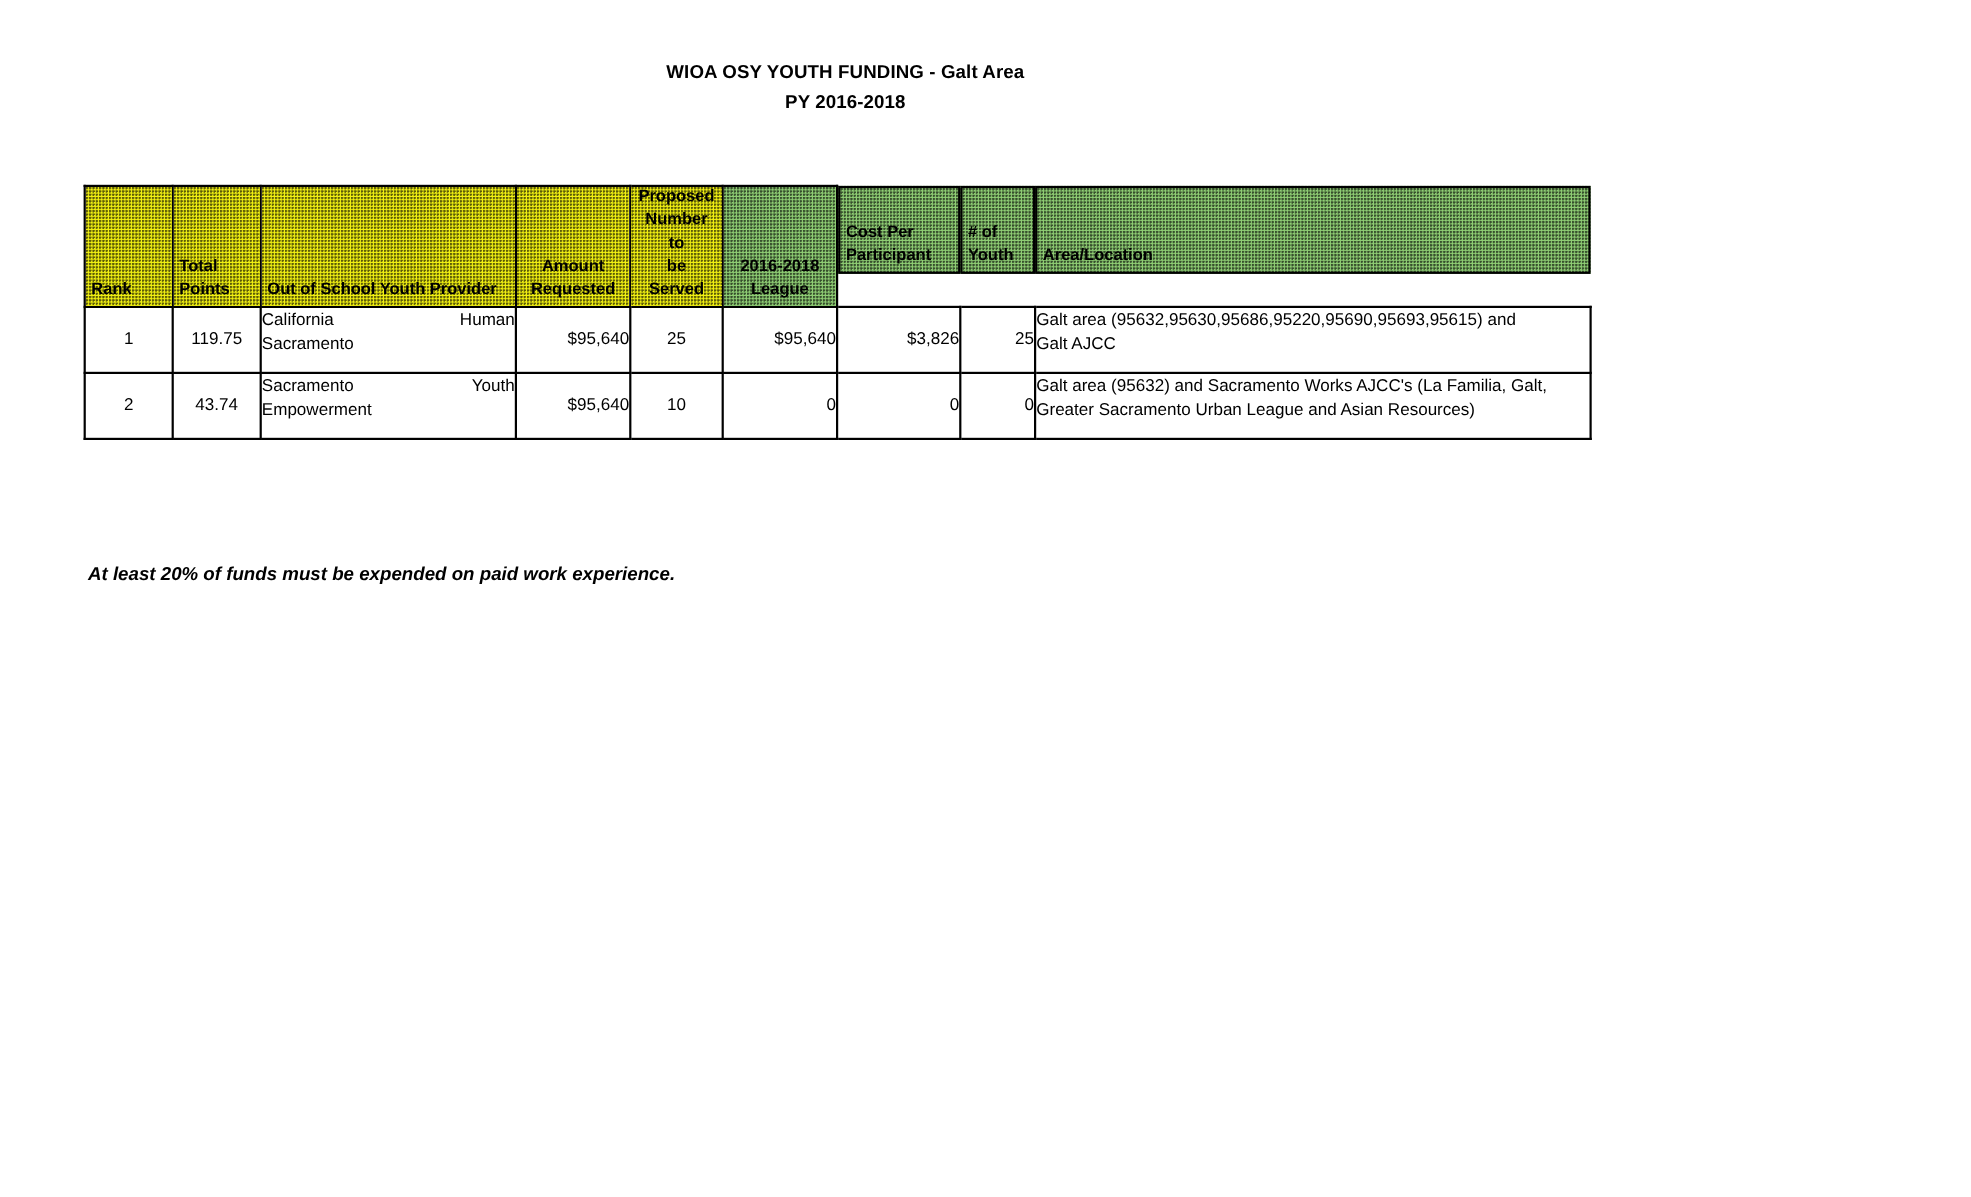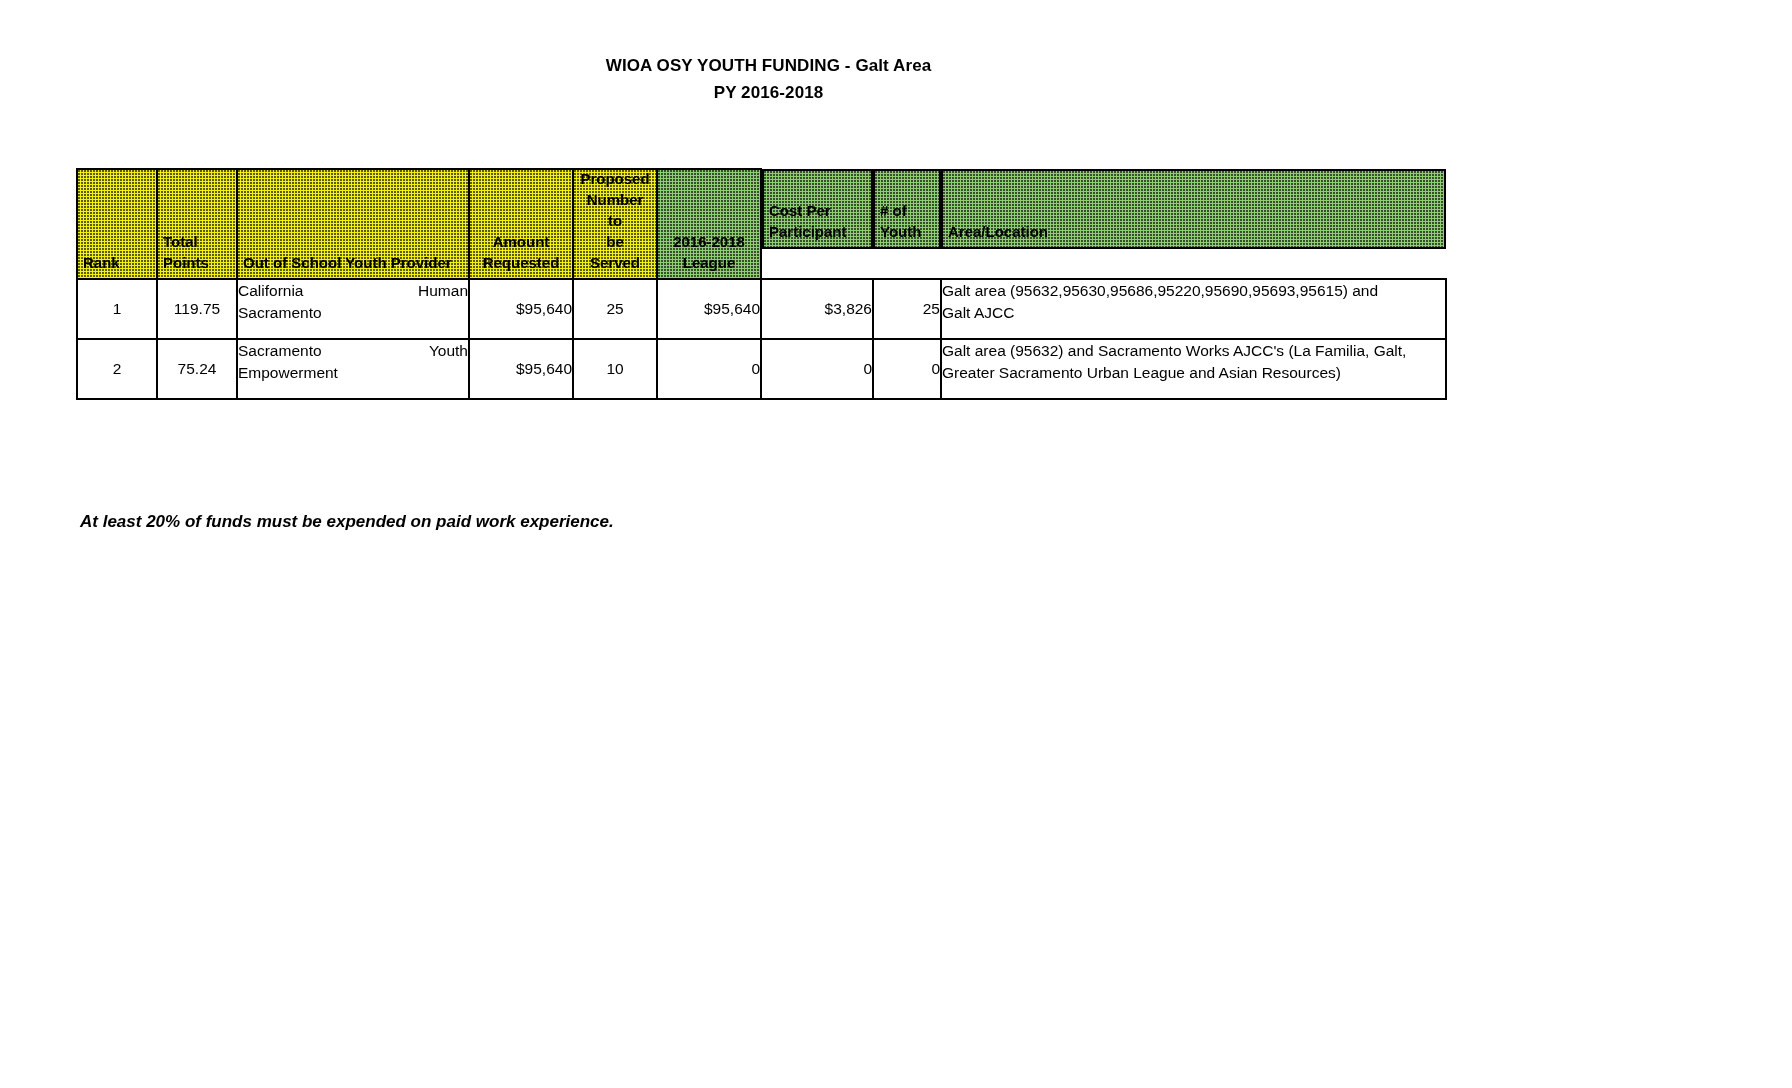--- a/index.html
+++ b/index.html
@@ -258,21 +258,21 @@
       <td class="cell r mid">$3,826</td>
       <td class="cell r mid">25</td>
       <td class="cell l">
         <div>Galt area (95632,95630,95686,95220,95690,95693,95615) and</div>
         <div>Galt AJCC</div>
       </td>
     </tr>
 
     <tr>
       <td class="cell c mid">2</td>
-      <td class="cell c mid">75.24</td>
+      <td class="cell c mid">43.74</td>
       <td class="cell l">
         <div class="provider-just">
           <div><span>Sacramento</span>
           <span>Youth</span></div>
           <div class="l2">Empowerment</div>
         </div>
       </td>
       <td class="cell r mid">$95,640</td>
       <td class="cell c mid">10</td>
       <td class="cell r mid">0</td>

